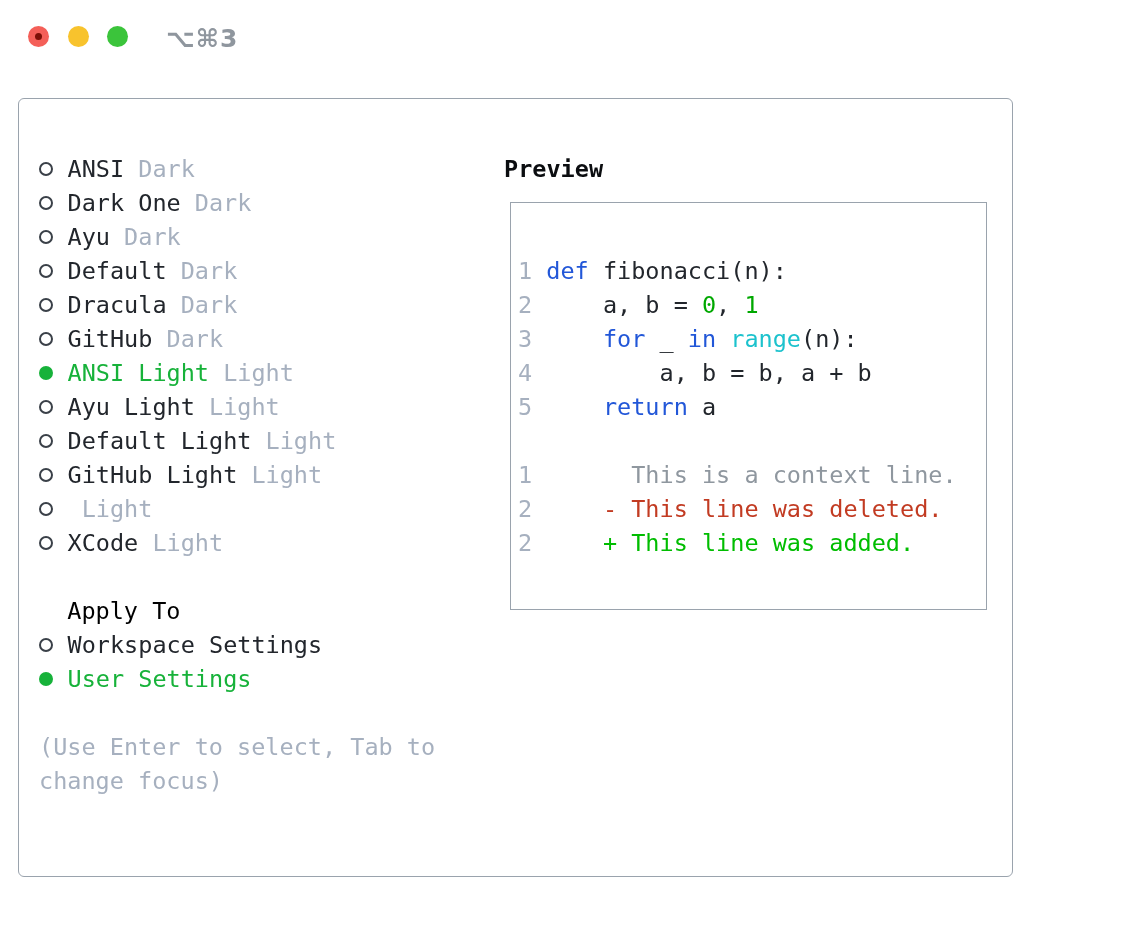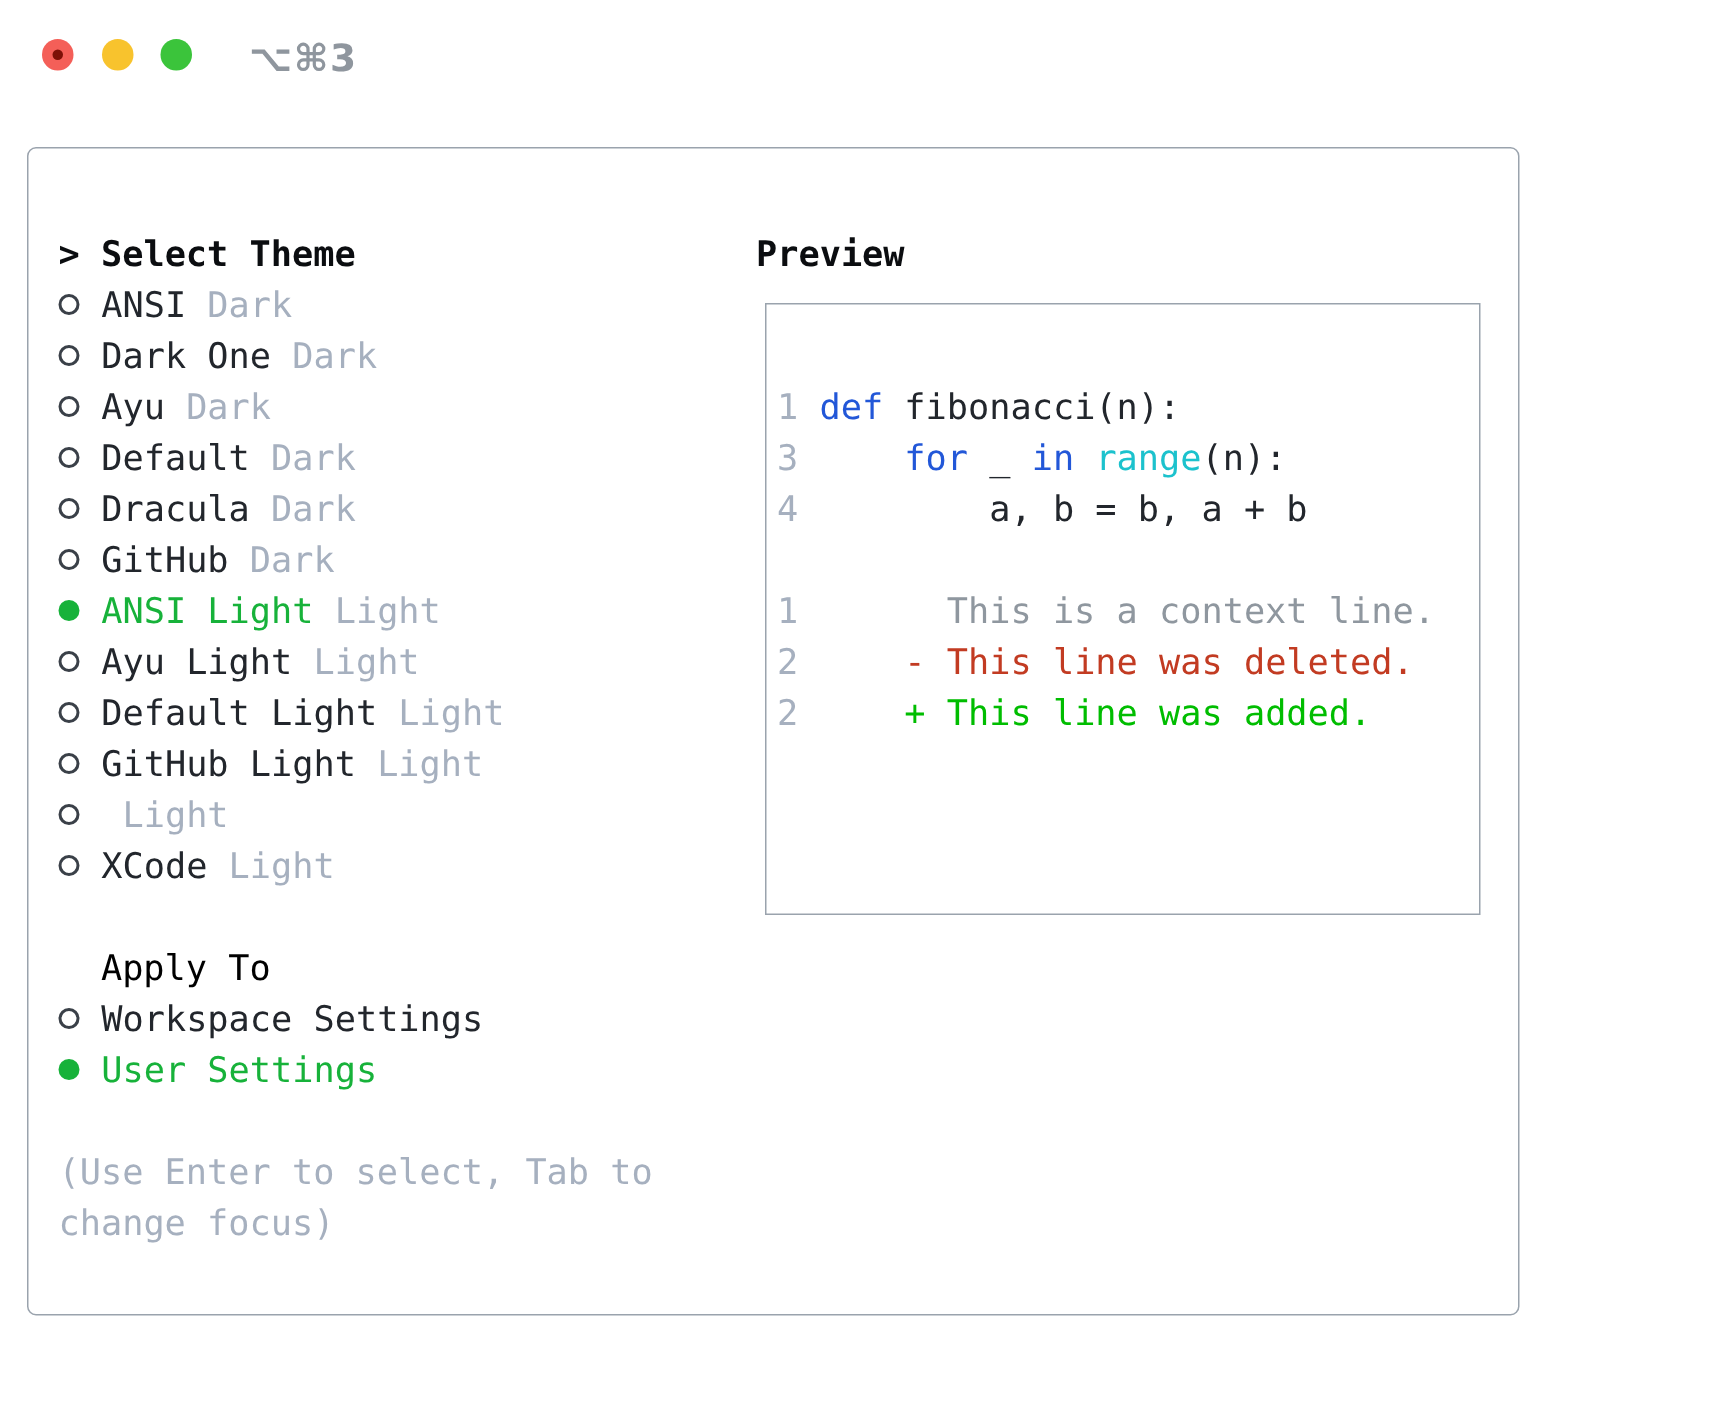--- a/index.html
+++ b/index.html
@@ -95,21 +95,20 @@
         <span class="dot"></span>
       </div>
     <div class="traffic yellow"></div>
     <div class="traffic green"></div>
     <div class="window-title">⌥⌘3</div>
   </div>
 
   <div class="panel">
 
     <div class="left-col">
-      <div class="row textline"><span class="prompt">&gt;</span><span> </span><span class="hdr">Select Theme</span></div>
 
       <div id="theme-list">
           <div class="row item"><span class="radio"></span><span class="opt-name">ANSI</span><span class="opt-variant">Dark</span></div>
           <div class="row item"><span class="radio"></span><span class="opt-name">Dark One</span><span class="opt-variant">Dark</span></div>
           <div class="row item"><span class="radio"></span><span class="opt-name">Ayu</span><span class="opt-variant">Dark</span></div>
           <div class="row item"><span class="radio"></span><span class="opt-name">Default</span><span class="opt-variant">Dark</span></div>
           <div class="row item"><span class="radio"></span><span class="opt-name">Dracula</span><span class="opt-variant">Dark</span></div>
           <div class="row item"><span class="radio"></span><span class="opt-name">GitHub</span><span class="opt-variant">Dark</span></div>
           <div class="row item selected"><span class="radio"></span><span class="opt-name">ANSI Light</span><span class="opt-variant">Light</span></div>
           <div class="row item"><span class="radio"></span><span class="opt-name">Ayu Light</span><span class="opt-variant">Light</span></div>
@@ -132,22 +131,24 @@
 
       <div class="row textline hint">(Use Enter to select, Tab to</div>
       <div class="row textline hint">change focus)</div>
     </div>
 
     <div class="preview-title">Preview</div>
 
     <div class="preview-box">
       <div class="preview-lines" id="preview-lines">
           <div class="pline"><span class="seg-num">1</span><span class="seg-plain"> </span><span class="seg-kw">def</span><span class="seg-plain"> fibonacci(n):</span></div>
+          <div class="pline"><span class="seg-num">2</span><span class="seg-plain">     a, b = </span><span class="seg-lit">0</span><span class="seg-plain">, </span><span class="seg-lit">1</span></div>
           <div class="pline"><span class="seg-num">3</span><span class="seg-plain">     </span><span class="seg-kw">for</span><span class="seg-plain"> _ </span><span class="seg-kw">in</span><span class="seg-plain"> </span><span class="seg-fn">range</span><span class="seg-plain">(n):</span></div>
           <div class="pline"><span class="seg-num">4</span><span class="seg-plain">         a, b = b, a + b</span></div>
+          <div class="pline"><span class="seg-num">5</span><span class="seg-plain">     </span><span class="seg-kw">return</span><span class="seg-plain"> a</span></div>
           <div class="pline"></div>
           <div class="pline"><span class="seg-num">1</span><span class="seg-ctx">       This is a context line.</span></div>
           <div class="pline"><span class="seg-num">2</span><span class="seg-plain">     </span><span class="seg-del">- This line was deleted.</span></div>
           <div class="pline"><span class="seg-num">2</span><span class="seg-plain">     </span><span class="seg-add">+ This line was added.</span></div>
         </div>
     </div>
 
   </div>
 </div>
 

